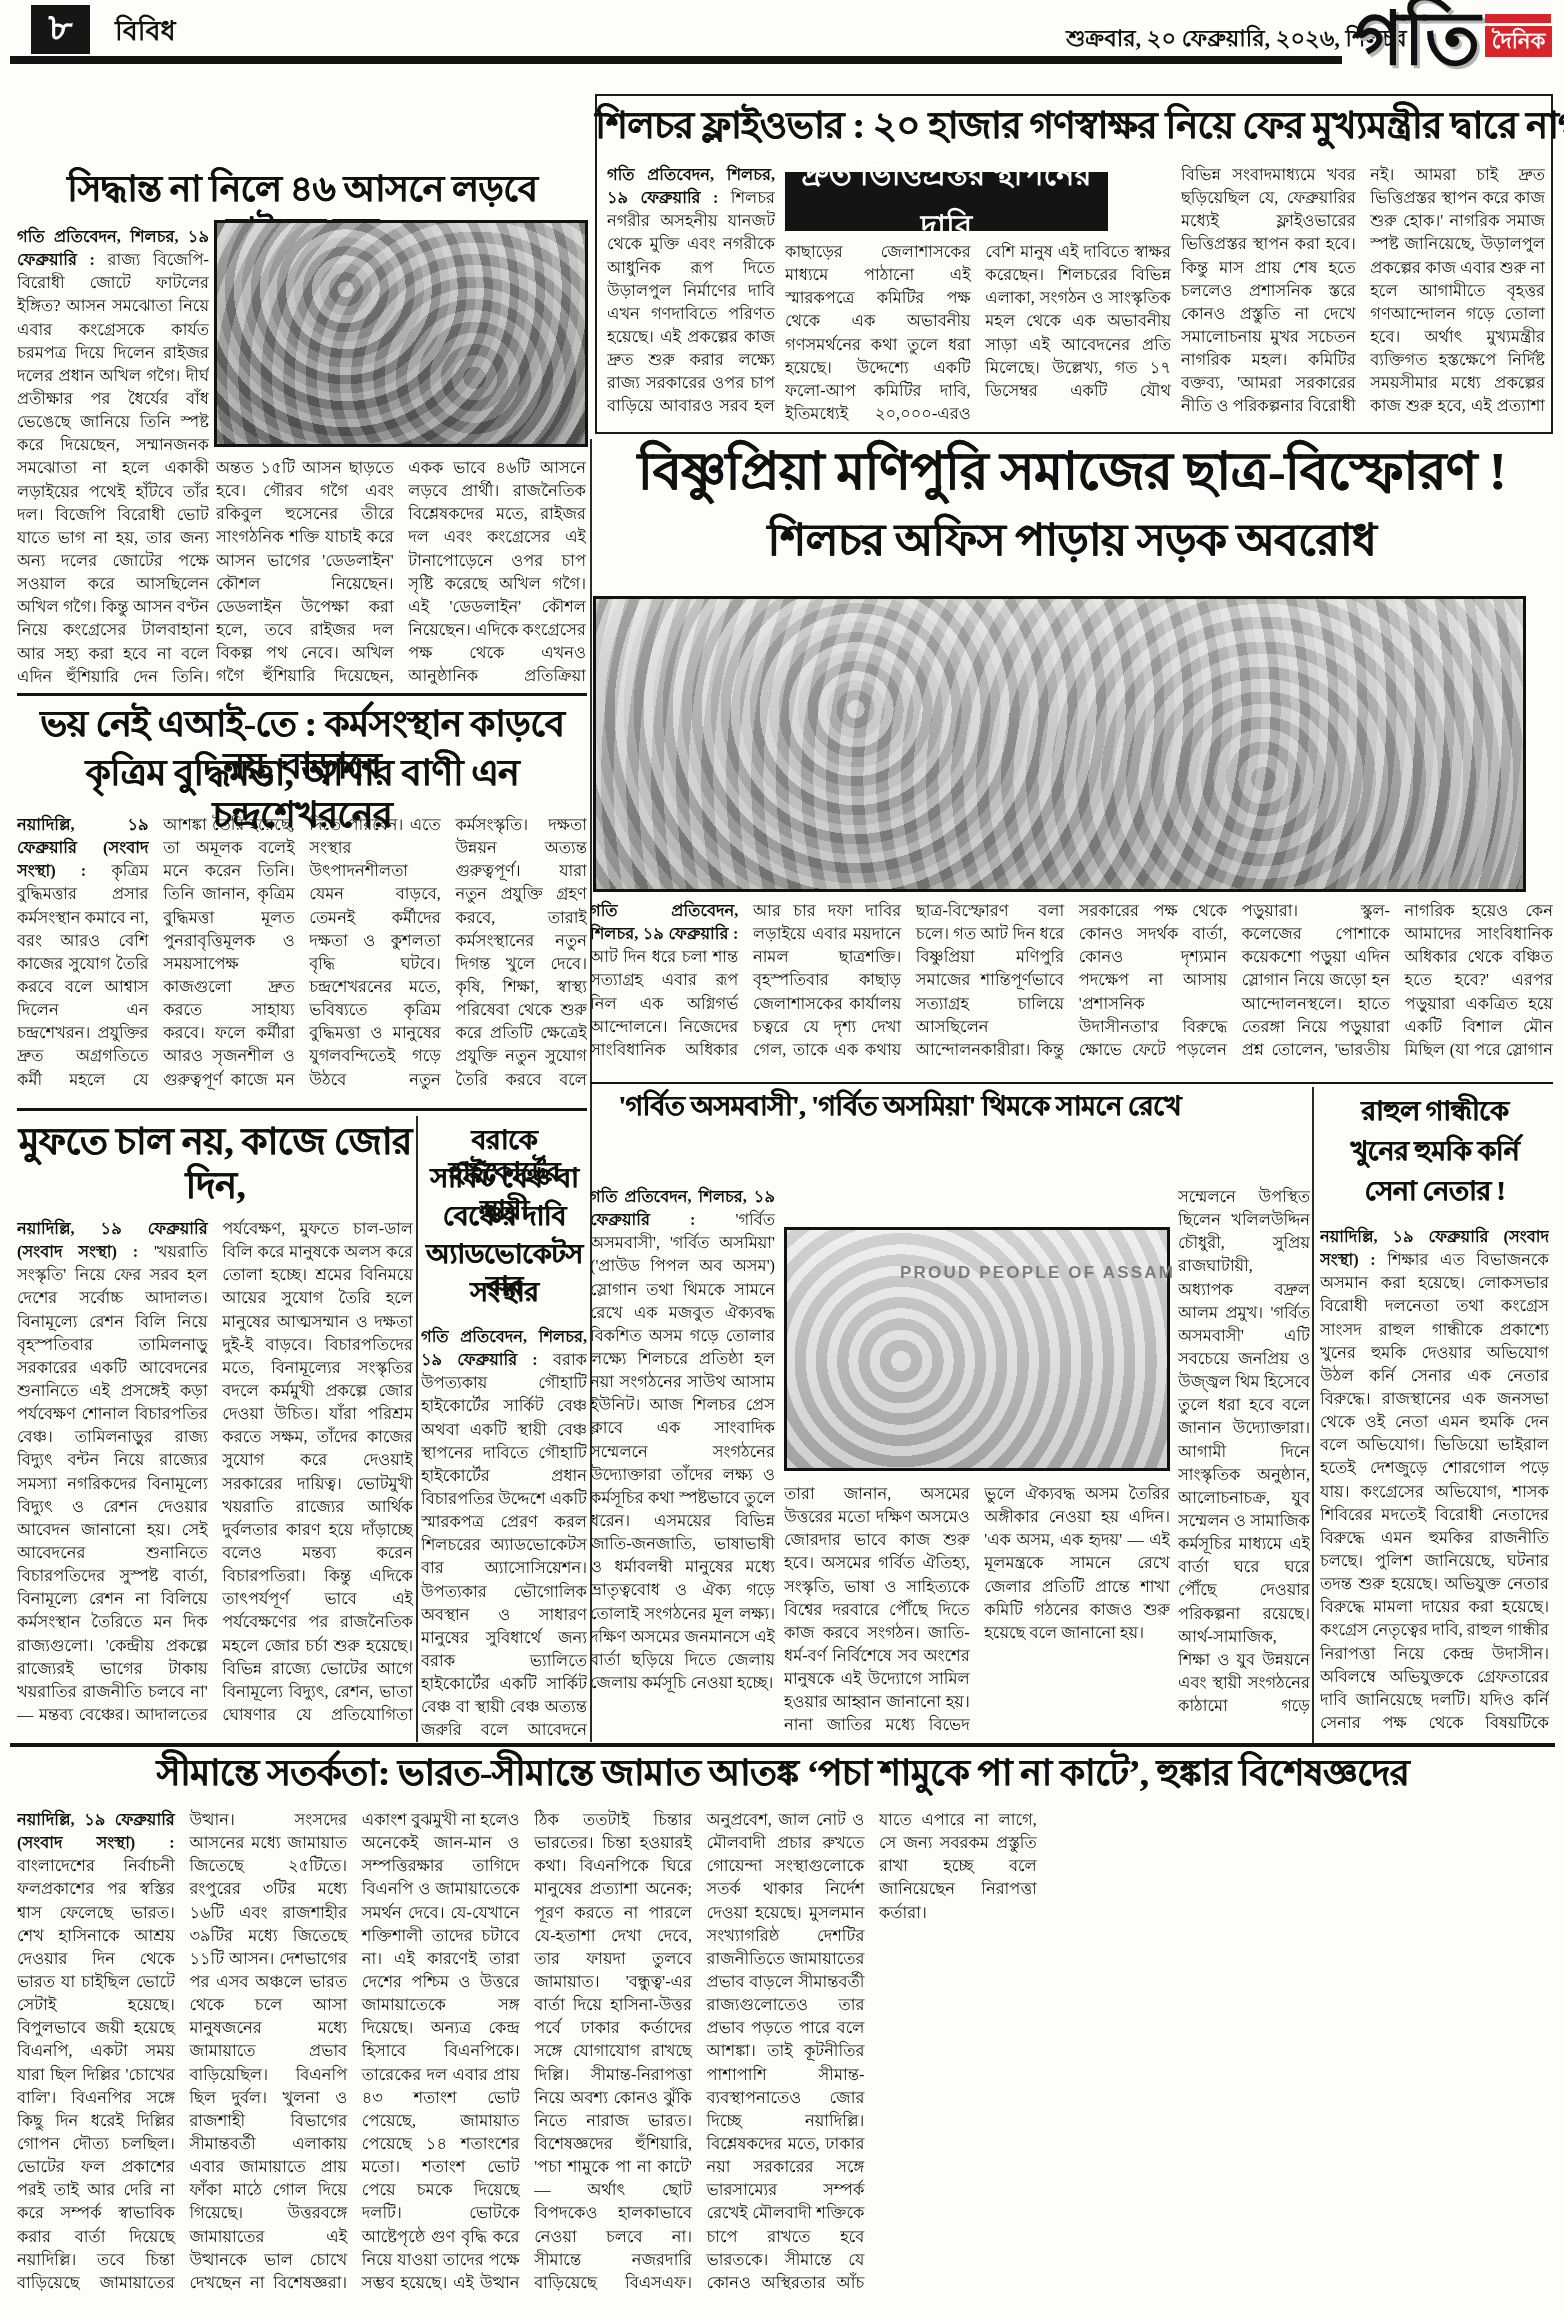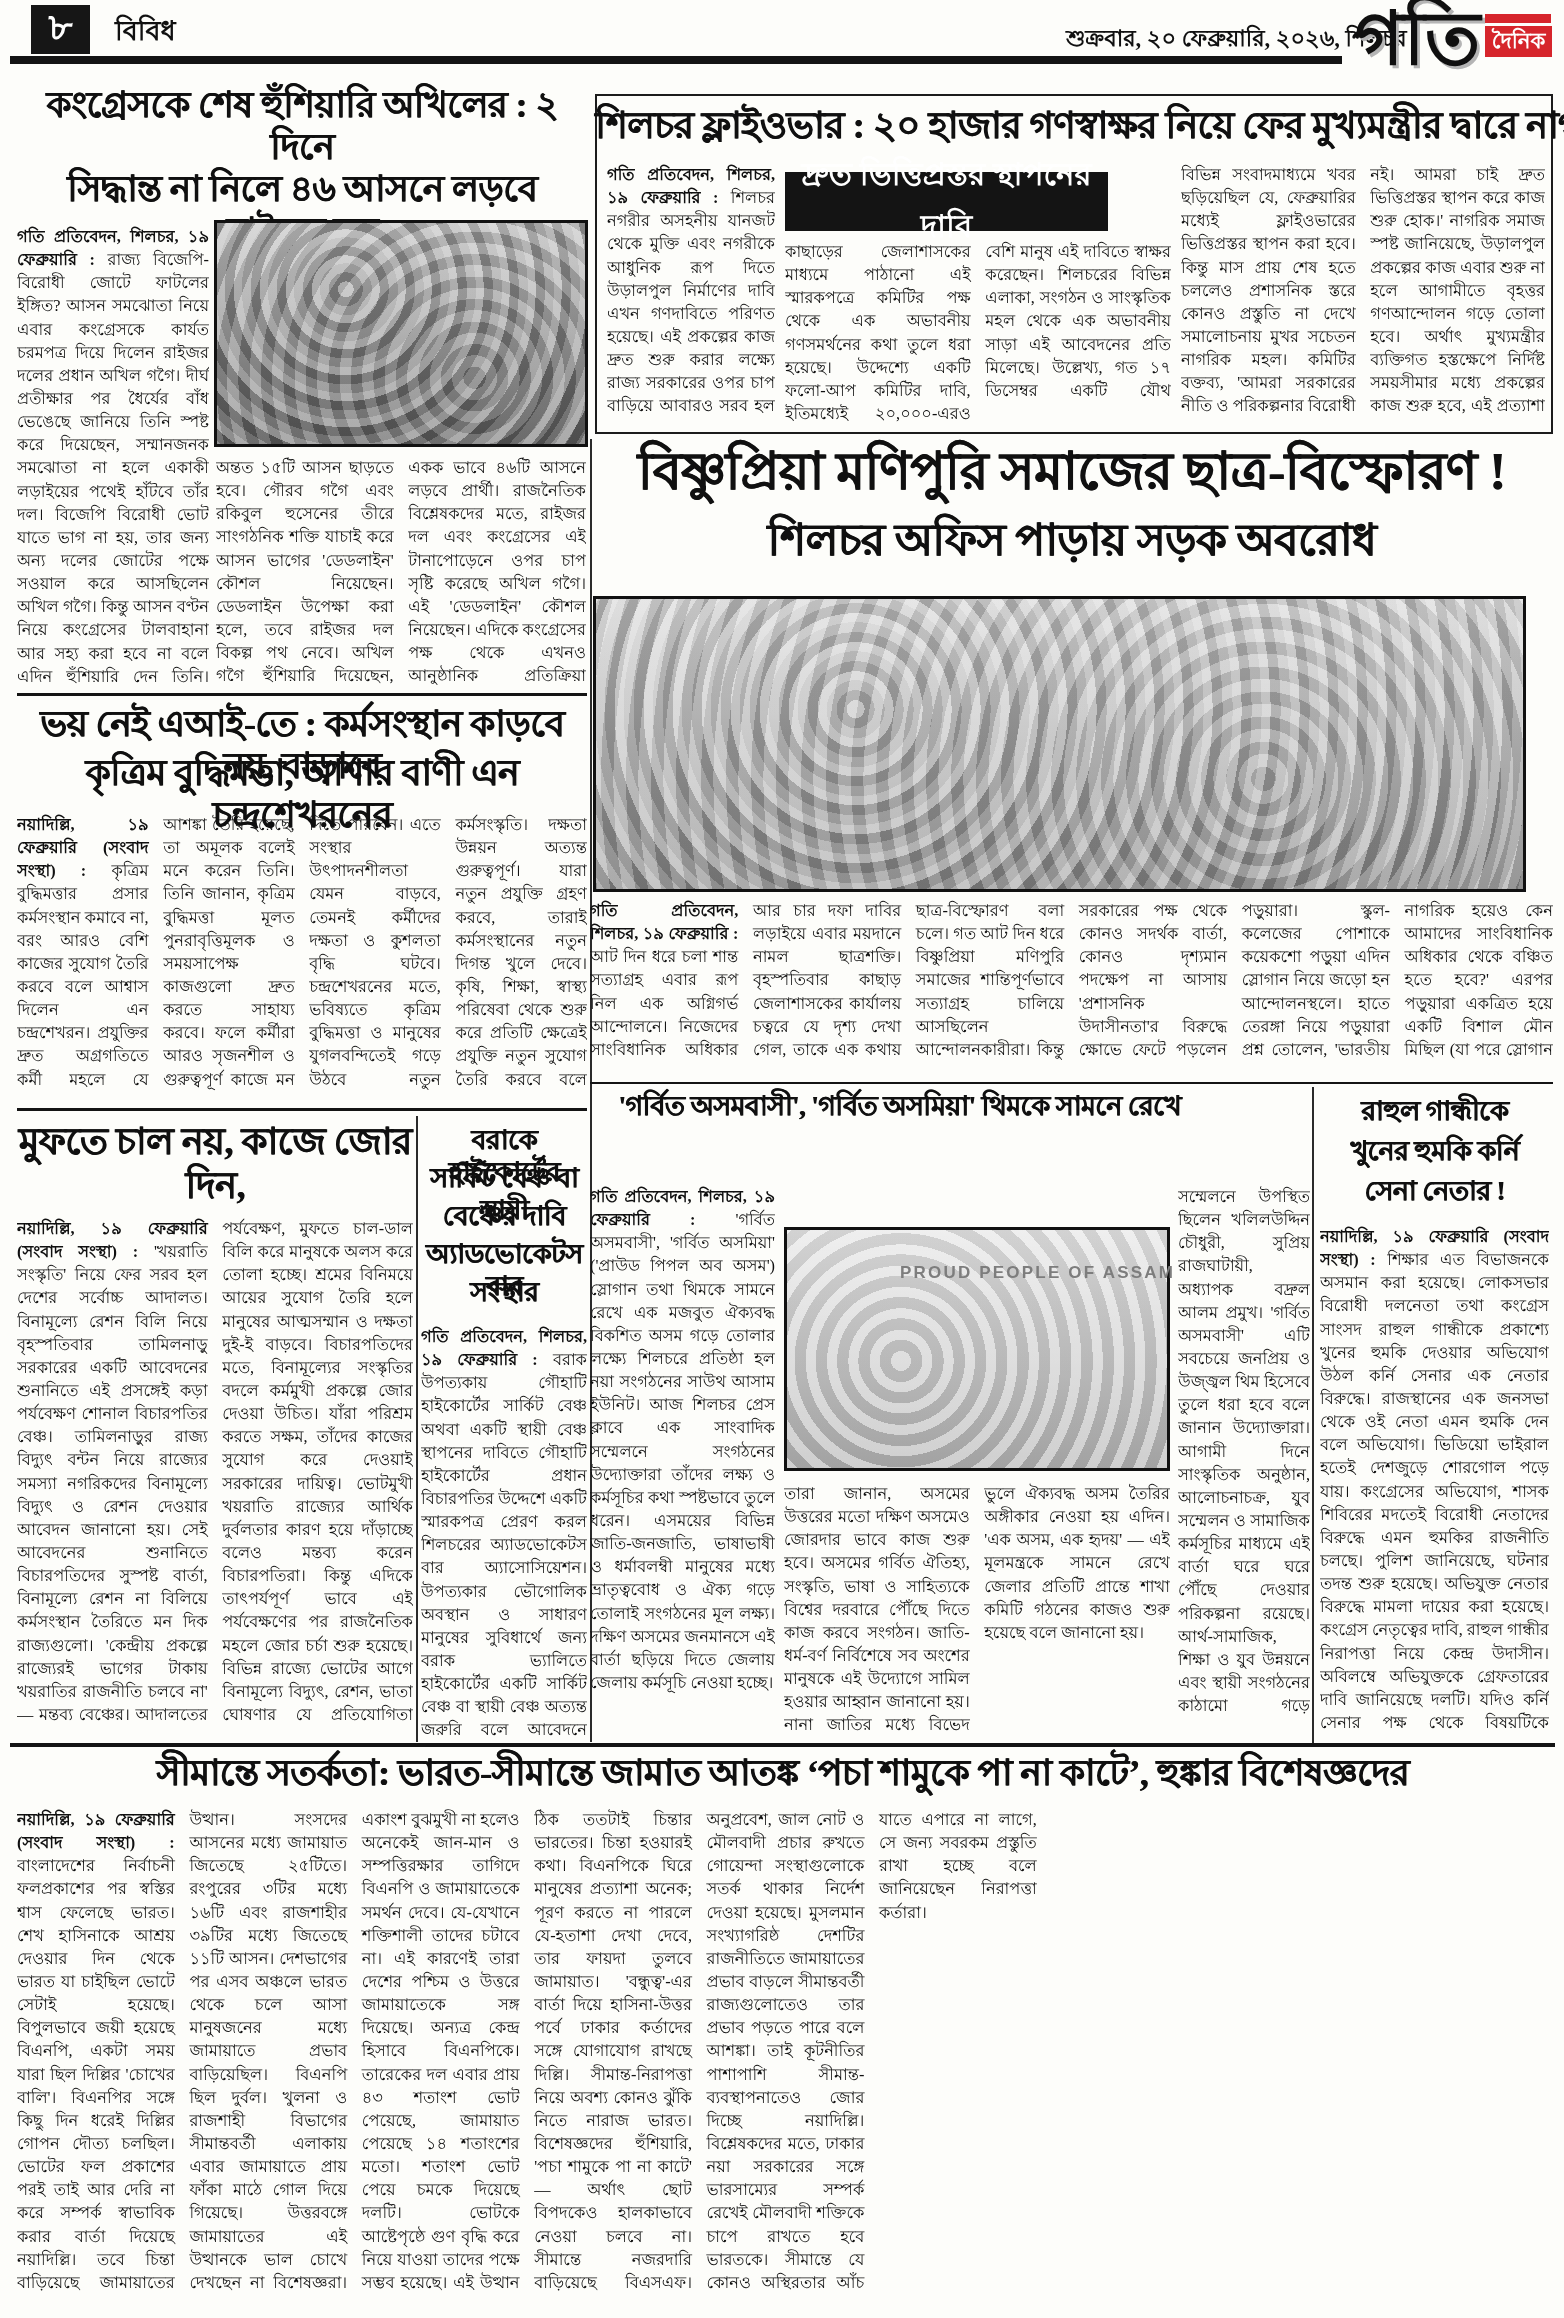--- a/index.html
+++ b/index.html
@@ -69,21 +69,20 @@
   <div class="abs dateline" style="left:1066px;top:21.3px;">শুক্রবার, ২০ ফেব্রুয়ারি, ২০২৬, শিলচর</div>
   <div class="abs masthead" style="left:1355px;top:2.2px;">গতি</div>
   <div class="abs masthead-ribbon" style="left:1485px;top:13.5px;width:66px;"></div>
   <div class="abs masthead-label" style="left:1485px;top:26px;width:56px;">দৈনিক</div>
   <div class="abs rule-h" style="left:10px;top:56px;width:1332px;height:7.9px;"></div>
 
   <div class="abs rule-v" style="left:590px;top:439px;width:1.7px;height:1303px;"></div>
   <div class="abs rule-v" style="left:416px;top:1116px;width:1.7px;height:626px;"></div>
   <div class="abs rule-v" style="left:1312px;top:1087px;width:1.7px;height:656px;"></div>
 
-  <div class="abs hd hd-md" style="left:17px;top:84px;width:570px;">কংগ্রেসকে শেষ হুঁশিয়ারি অখিলের : ২ দিনে</div>
   <div class="abs hd hd-md" style="left:17px;top:168px;width:570px;">সিদ্ধান্ত না নিলে ৪৬ আসনে লড়বে রাইজর দল</div>
 
   <div class="abs photo photo-dark" style="left:214px;top:220px;width:374px;height:227px;"></div>
 
   <div class="abs body-txt c1" style="left:17px;top:225px;width:192px;height:465px;">
     <span class="byline">গতি প্রতিবেদন, শিলচর, ১৯ ফেব্রুয়ারি :</span>
     <span>রাজ্য বিজেপি-বিরোধী জোটে ফাটলের ইঙ্গিত? আসন সমঝোতা নিয়ে এবার কংগ্রেসকে কার্যত চরমপত্র দিয়ে দিলেন রাইজর দলের প্রধান অখিল গগৈ। দীর্ঘ প্রতীক্ষার পর ধৈর্যের বাঁধ ভেঙেছে জানিয়ে তিনি স্পষ্ট করে দিয়েছেন, সম্মানজনক সমঝোতা না হলে একাকী লড়াইয়ের পথেই হাঁটবে তাঁর দল। বিজেপি বিরোধী ভোট যাতে ভাগ না হয়, তার জন্য অন্য দলের জোটের পক্ষে সওয়াল করে আসছিলেন অখিল গগৈ। কিন্তু আসন বণ্টন নিয়ে কংগ্রেসের টালবাহানা আর সহ্য করা হবে না বলে এদিন হুঁশিয়ারি দেন তিনি। গৌরব গগৈ এবং রকিবুল হুসেনের নেতৃত্বাধীন কংগ্রেসের উদ্দেশে তাঁর অভিযোগ, 'আমরা সমঝোতার জন্য আরও অপেক্ষা করেছি। কিন্তু আর নয়। আগামী ৪৮ ঘণ্টার মধ্যে কংগ্রেসকে চূড়ান্ত সিদ্ধান্ত নিতে হবে।' অখিল স্পষ্ট জানিয়েছেন, জোটে থাকতে হলে রাইজর দলকে সম্মানজনক আসন দিতে হবে।</span>
   </div>
   <div class="abs body-txt c2" style="left:216px;top:456px;width:370px;height:233px;">
     <span>অন্তত ১৫টি আসন ছাড়তে হবে। গৌরব গগৈ এবং রকিবুল হুসেনের তীরে সাংগঠনিক শক্তি যাচাই করে আসন ভাগের 'ডেডলাইন' কৌশল নিয়েছেন। ডেডলাইন উপেক্ষা করা হলে, তবে রাইজর দল বিকল্প পথ নেবে। অখিল গগৈ হুঁশিয়ারি দিয়েছেন, একক ভাবে ৪৬টি আসনে লড়বে প্রার্থী। রাজনৈতিক বিশ্লেষকদের মতে, রাইজর দল এবং কংগ্রেসের এই টানাপোড়েনে ওপর চাপ সৃষ্টি করেছে অখিল গগৈ। এই 'ডেডলাইন' কৌশল নিয়েছেন। এদিকে কংগ্রেসের পক্ষ থেকে এখনও আনুষ্ঠানিক প্রতিক্রিয়া পাওয়া যায়নি। তবে বিরোধী ঐক্য ফাটল ধরাতে পারে, তখন বিরোধী শিবিরের এই টানাপোড়েনে লাভ হবে বিজেপিরই। ঐক্যে ফাটল ধরাবে এই বার্তায় সমঝোতার পর রাইজর দল সিদ্ধান্ত নেবে, নাকি আলাদা পথে হাঁটবে — সেদিকেই নজর রাজনৈতিক মহলের। বিরোধী জোট ভেঙে গেলে তছনছ হবে যাবে।</span>

